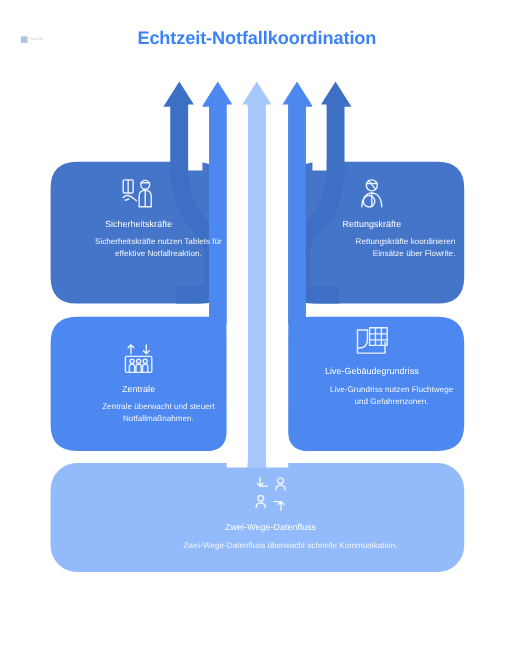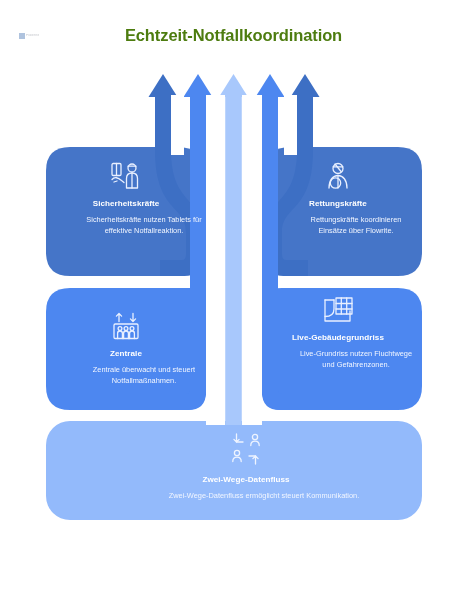--- a/index.html
+++ b/index.html
@@ -45,21 +45,21 @@
 
   
   #page-title {
     position: absolute;
     left: 0;
     top: 26px;
     width: 467px;
     text-align: center;
     font-size: 16.5px;
     font-weight: bold;
-    color: #4d7c0f;
+    color: #3b82f6;
     letter-spacing: -0.1px;
   }
 
   
   #flow-canvas {
     position: absolute;
     left: 0;
     top: 0;
     width: 467px;
     height: 594px;
@@ -74,36 +74,36 @@
     align-items: center;
     text-align: center;
     color: #ffffff;
     pointer-events: auto;
   }
   .card-icon {
     display: block;
     margin: 0 auto;
   }
   .card-title {
-    font-weight: bold;
+    font-weight: normal;
     font-size: 8.1px;
     letter-spacing: .05px;
     color: #ffffff;
     margin-top: 7px;
   }
   .card-desc {
     font-size: 7.4px;
     line-height: 11.2px;
     color: #f2f6ff;
     margin-top: 6px;
     margin-left: 36px;
   }
 
   #card-security   { left: 50px;  top: 162px; width: 152px; }
-  #card-rescue     { left: 262px; top: 162px; width: 152px; }
+  #card-rescue     { left: 262px; top: 162px; width: 152px; text-align: right; }
   #card-control    { left: 50px;  top: 312px; width: 152px; }
   #card-floorplan  { left: 262px; top: 296px; width: 152px; }
   #card-dataflow   { left: 62px;  top: 432px; width: 368px; }
 
   #card-dataflow .card-title { font-size: 8.1px; margin-top: 9px; }
   #card-dataflow .card-desc  { font-size: 7.4px; margin-top: 6px; }
 </style>
 </head>
 <body>
 
@@ -293,14 +293,14 @@
     <path d="M11.5 2 L11.5 10 M8.9 7.4 L11.5 10 L14.1 7.4"></path>
     <path d="M11.5 10 L18 10"></path>
     <circle cx="30" cy="5" r="2.6"></circle>
     <path d="M25.8 13.5 C25.8 10.6 27.7 9.2 30 9.2 C32.3 9.2 34.2 10.6 34.2 13.5"></path>
     <circle cx="12" cy="21" r="2.6"></circle>
     <path d="M7.8 29.5 C7.8 26.6 9.7 25.2 12 25.2 C14.3 25.2 16.2 26.6 16.2 29.5"></path>
     <path d="M30.5 32 L30.5 24 M27.9 26.6 L30.5 24 L33.1 26.6"></path>
     <path d="M24 24 L30.5 24"></path>
   </svg>
   <div class="card-title">Zwei-Wege-Datenfluss</div>
-  <div class="card-desc">Zwei-Wege-Datenfluss ermöglicht steuert Kommunikation.</div>
+  <div class="card-desc">Zwei-Wege-Datenfluss überwacht schnelle Kommunikation.</div>
 </div>
 
 </body></html>

